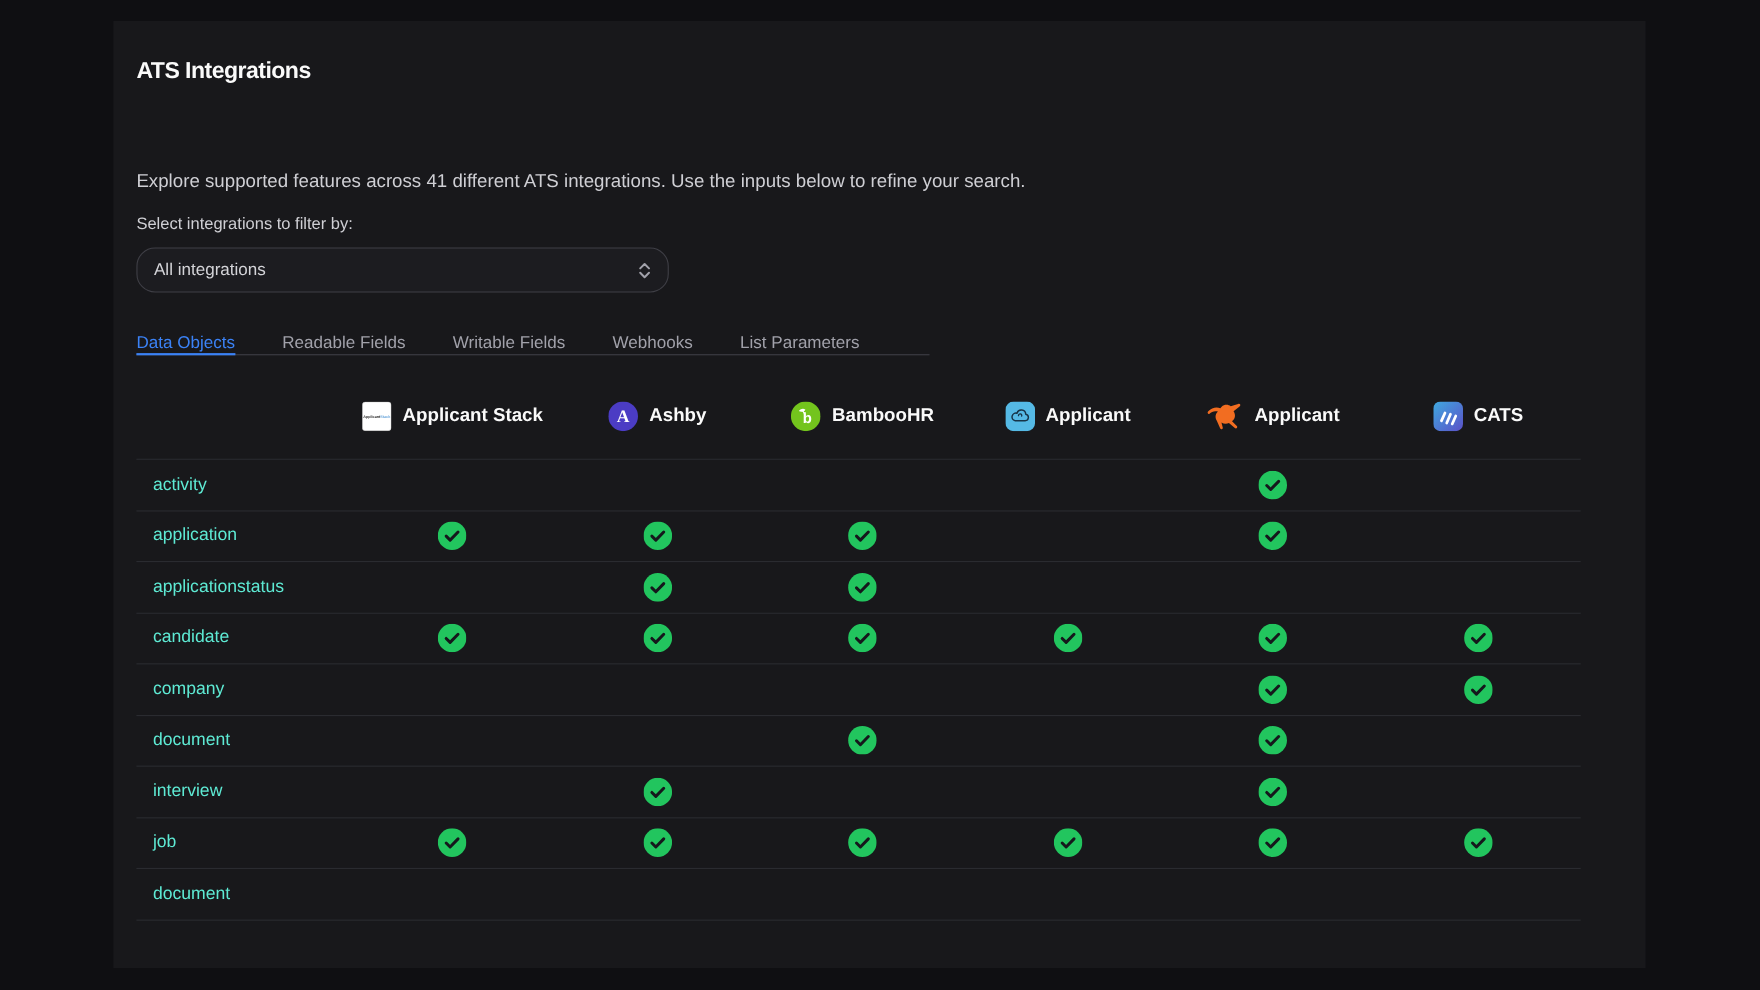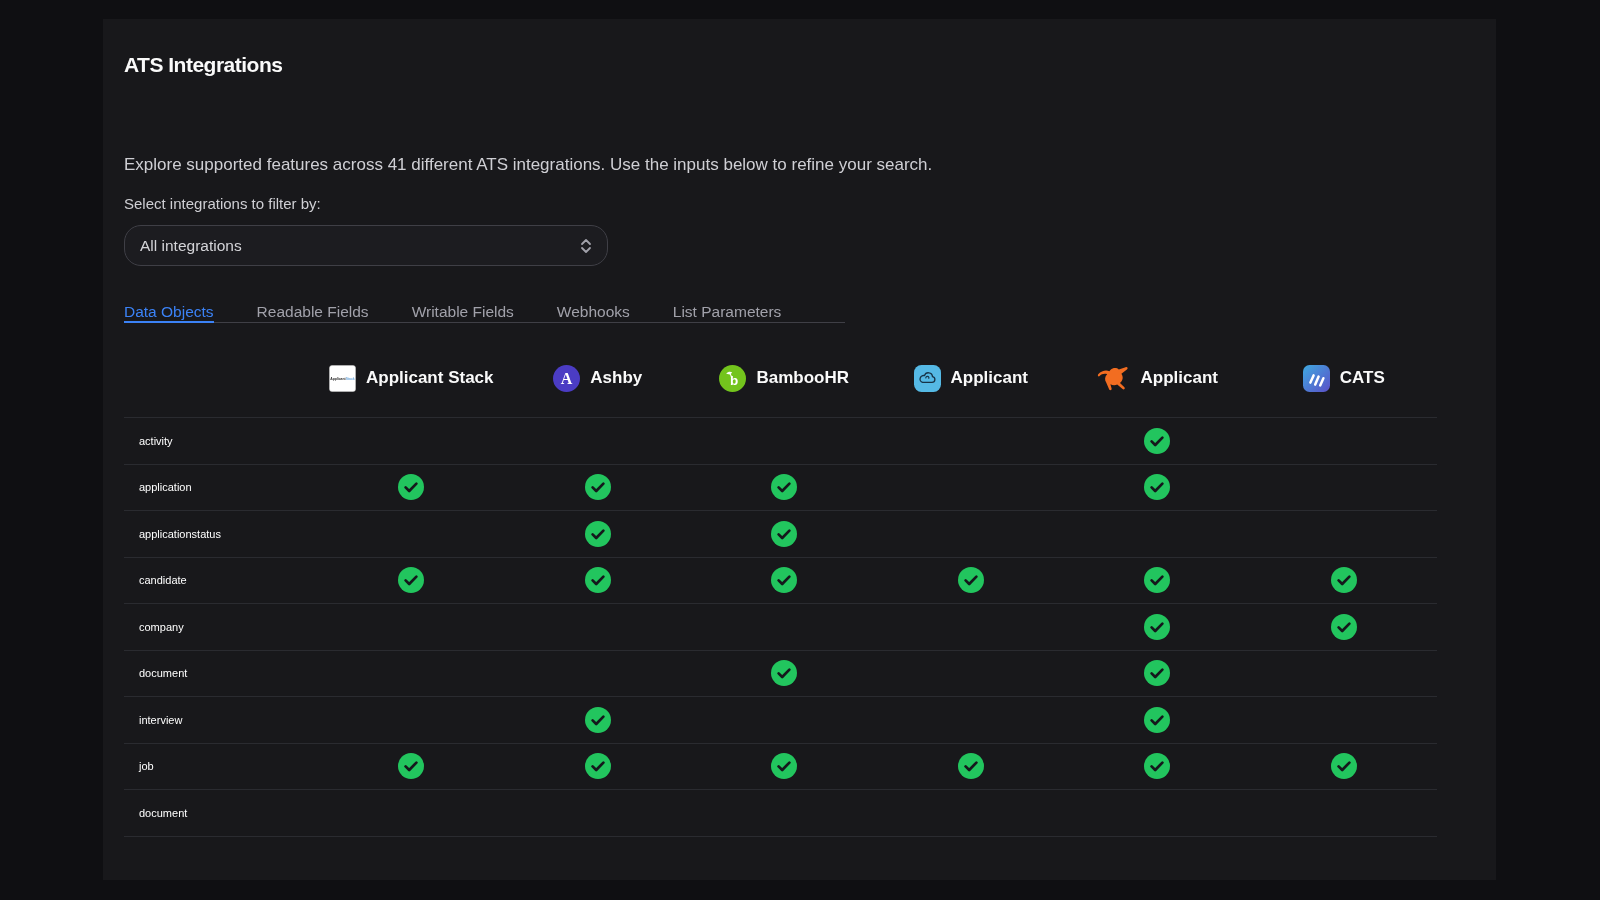--- a/index.html
+++ b/index.html
@@ -68,21 +68,21 @@
   .table { margin-top: 16px; width: 1313px; }
   .trow {
     display: grid;
     grid-template-columns: 194px repeat(6, 1fr);
     align-items: center;
     height: 46.5px;
     border-bottom: 1px solid #2a2b30;
   }
   .trow.header { height: 79px; }
   .cell { display: flex; align-items: center; }
-  .label-cell { color: #ffffff; font-size: 11px; padding-left: 15px; }
+  .label-cell { color: #5eead4; font-size: 16px; padding-left: 15px; }
   .header-cell { justify-content: center; gap: 10px; }
   .col-name { color: #fafafa; font-size: 17px; font-weight: 700; white-space: nowrap; }
   .logo { width: 27px; height: 27px; display: inline-flex; }
   .logo svg { width: 100%; height: 100%; }
   .logo.wide { width: 34px; height: 27px; }
   .check-cell { justify-content: center; }
   .check { width: 26px; height: 26px; display: inline-flex; }
   .check svg { width: 100%; height: 100%; }
 </style>
 </head>

